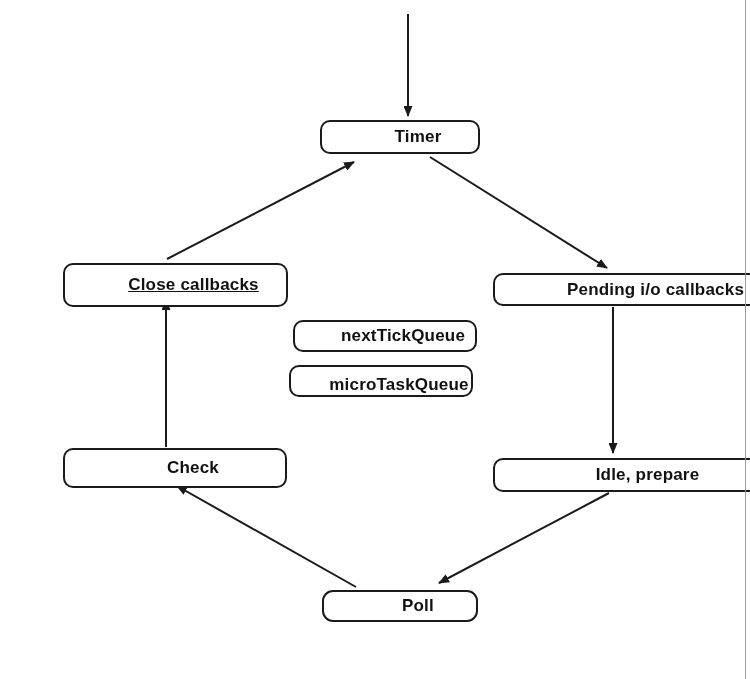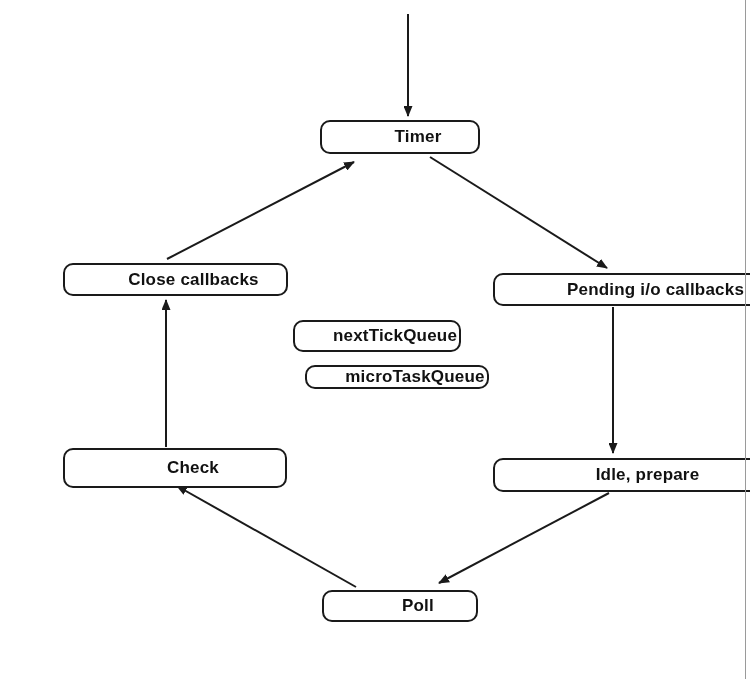--- a/index.html
+++ b/index.html
@@ -32,27 +32,27 @@
     align-items: center;
     justify-content: center;
     font-weight: 700;
     font-size: 17px;
     color: #111111;
     letter-spacing: 0.2px;
     white-space: nowrap;
     padding-left: 36px;
   }
   .node-timer        { left: 320px; top: 120px; width: 160px; height: 34px; }
-  .node-close        { left:  63px; top: 263px; width: 225px; height: 33px; }
+  .node-close        { left:  63px; top: 263px; width: 225px; height: 44px; text-decoration: underline; }
   .node-pending      { left: 493px; top: 273px; width: 289px; height: 33px; }
-  .node-next-tick    { left: 293px; top: 320px; width: 168px; height: 32px; }
-  .node-micro-task   { left: 305px; top: 365px; width: 184px; height: 24px; align-items: flex-end; }
+  .node-next-tick    { left: 293px; top: 320px; width: 184px; height: 32px; }
+  .node-micro-task   { left: 289px; top: 365px; width: 184px; height: 32px; align-items: flex-end; }
   .node-check        { left:  63px; top: 448px; width: 224px; height: 40px; }
   .node-idle         { left: 493px; top: 458px; width: 273px; height: 34px; }
-  .node-poll         { left: 322px; top: 590px; width: 156px; height: 32px; }
+  .node-poll         { left: 322px; top: 590px; width: 156px; height: 32px; border-radius: 11px; }
   .right-edge-line {
     position: absolute;
     right: 4px;
     top: 0;
     width: 1px;
     height: 679px;
     background: #9a9a9a;
   }
 </style>
 </head>

